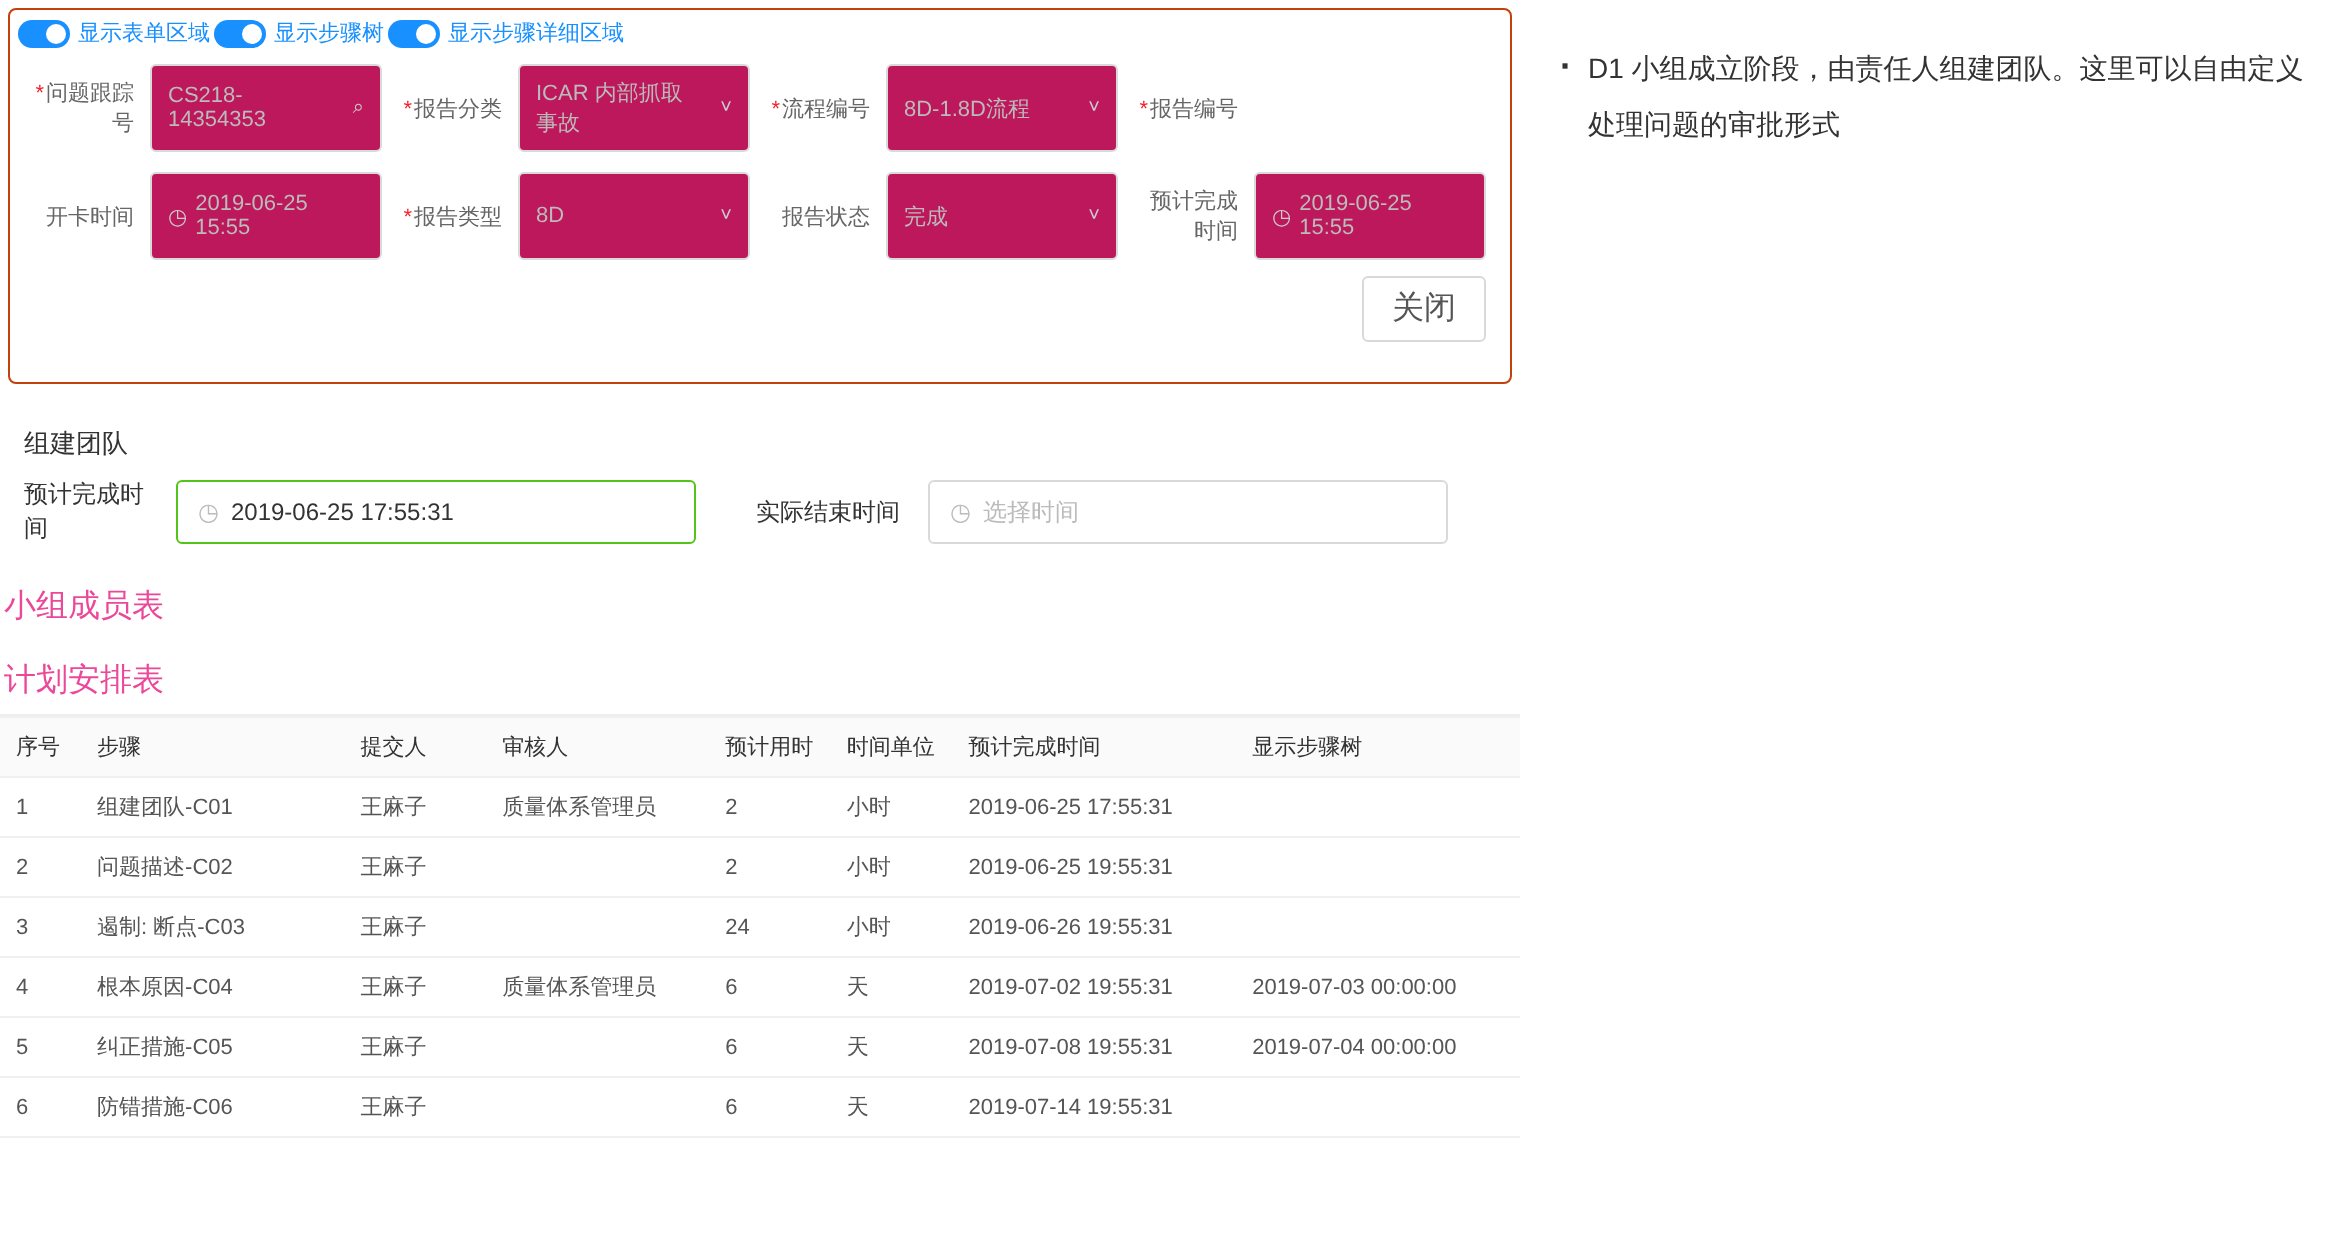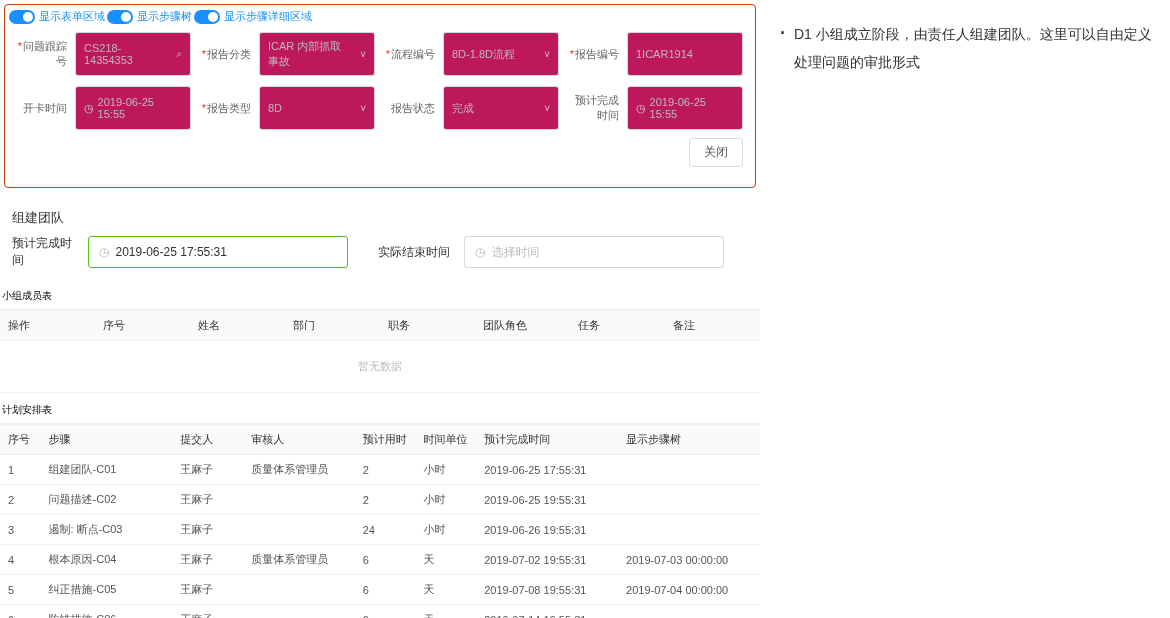--- a/index.html
+++ b/index.html
@@ -106,21 +106,21 @@
     .form-footer {
       display: flex;
       justify-content: flex-end;
       padding: 4px 12px 0 12px;
     }
     .btn-close {
       border: 1px solid #d9d9d9;
       background: #fff;
       padding: 5px 14px;
       border-radius: 3px;
-      font-size: 12px;
+      font-size: 16px;
       color: #555;
       cursor: pointer;
     }
 
     
     .section-title {
       font-size: 13px;
       padding: 10px 12px 8px 12px;
       color: #333;
       border-top: 1px solid transparent;
@@ -142,21 +142,21 @@
       gap: 6px;
       width: 260px;
       font-size: 12px;
       color: #333;
     }
     .time-input.plain { border-color: #d9d9d9; color: #bbb; width: 260px; }
     .time-input .clock { color: #bbb; }
     .time-row .gap { width: 18px; }
 
     
-    .subtitle { font-size: 10px; padding: 10px 2px 6px 2px; color: #000000; }
+    .subtitle { font-size: 16px; padding: 10px 2px 6px 2px; color: #ec4899; }
     table {
       width: 100%;
       border-collapse: collapse;
       font-size: 11px;
       table-layout: fixed;
     }
     th, td {
       text-align: left;
       padding: 7px 8px;
       border-bottom: 1px solid #f0f0f0;
@@ -218,23 +218,20 @@
         </div>
         <div class="form-item">
           <div class="form-label"><span class="req">*</span>流程编号</div>
           <div class="form-input">
             <span>8D-1.8D流程</span>
             <span class="suffix-icon">˅</span>
           </div>
         </div>
         <div class="form-item">
           <div class="form-label"><span class="req">*</span>报告编号</div>
-          <div class="form-input">
-            <span>1ICAR1914</span>
-          </div>
         </div>
         <div class="form-item">
           <div class="form-label">开卡时间</div>
           <div class="form-input">
             <span style="color:#ccc;margin-right:4px">◷</span>
             <span>2019-06-25 15:55</span>
           </div>
         </div>
         <div class="form-item">
           <div class="form-label"><span class="req">*</span>报告类型</div>
@@ -275,41 +272,20 @@
       <span class="gap"></span>
       <span class="time-label" style="width:80px">实际结束时间</span>
       <div class="time-input plain">
         <span class="clock">◷</span>
         <span>选择时间</span>
       </div>
     </div>
   </div>
 
   <div class="subtitle">小组成员表</div>
-  <div class="members-table-wrap">
-    <table>
-      <thead>
-          <tr id="members-head">
-            <th>操作</th>
-            <th>序号</th>
-            <th>姓名</th>
-            <th>部门</th>
-            <th>职务</th>
-            <th>团队角色</th>
-            <th>任务</th>
-            <th>备注</th>
-          </tr>
-        </thead>
-      <tbody>
-        <tr class="empty-row">
-          <td colspan="8">暂无数据</td>
-        </tr>
-      </tbody>
-    </table>
-  </div>
 
   <div class="subtitle">计划安排表</div>
   <div class="plan-table-wrap">
     <table>
       <colgroup>
         <col style="width:40px">
           <col style="width:130px">
           <col style="width:70px">
           <col style="width:110px">
         <col style="width:60px">

